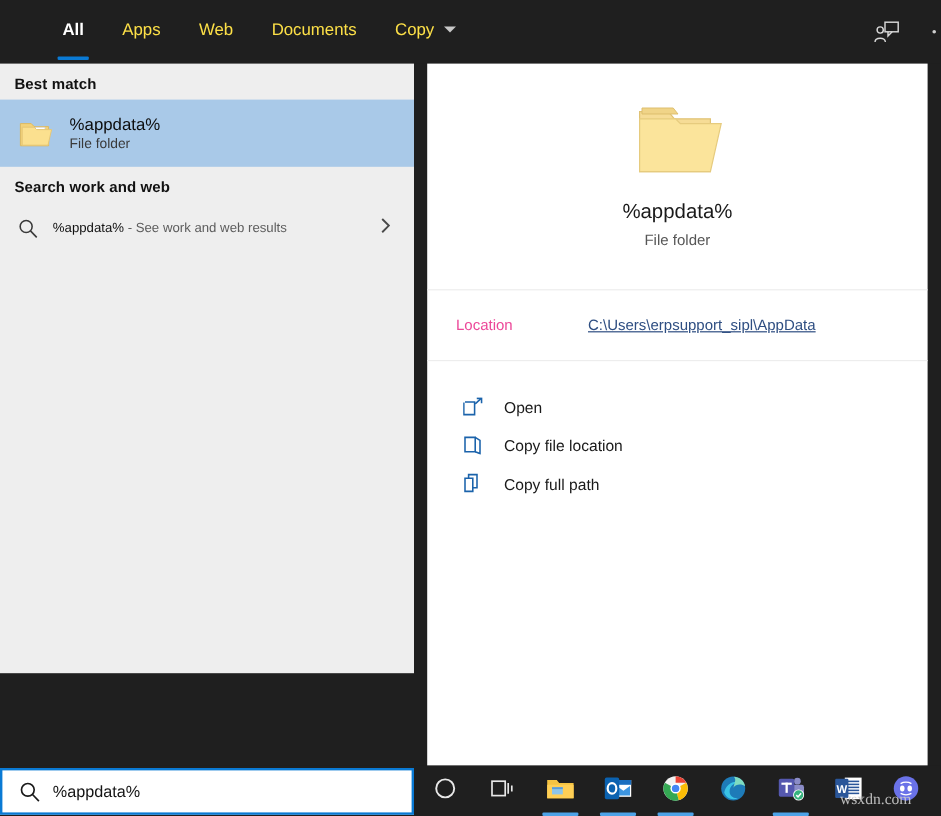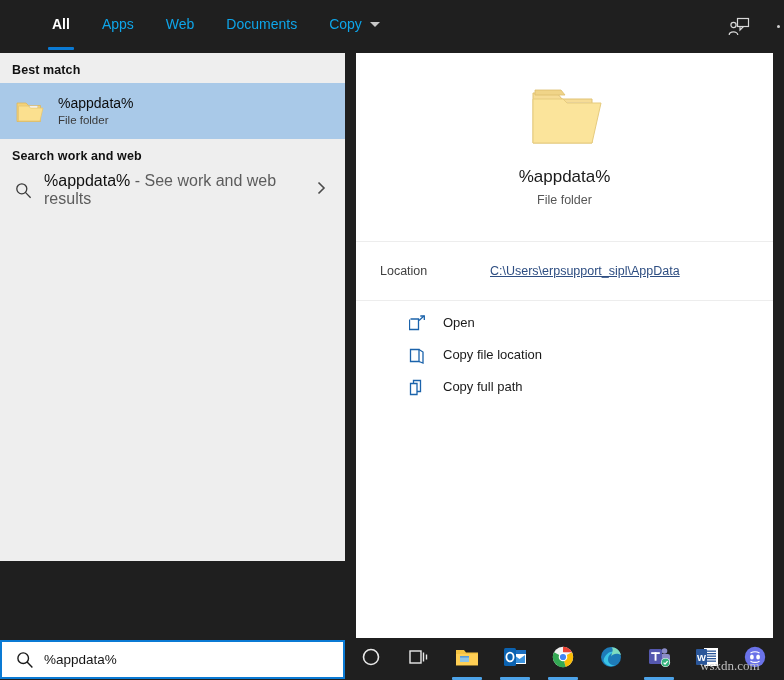--- a/index.html
+++ b/index.html
@@ -12,21 +12,21 @@
   #app{position:relative;width:784px;height:680px;}
 
   
   .header{
     position:absolute;left:0;top:0;width:784px;height:53px;
     background:#1f1f1f;display:flex;align-items:flex-start;padding-left:30px;
   }
   .tabs{display:flex;align-items:flex-start;padding-left:6px;height:53px;}
   .tab{
     position:relative;height:40px;display:flex;align-items:center;
-    padding:0 16px;color:#0ea5e9;font-size:14px;cursor:default;
+    padding:0 16px;color:#fde047;font-size:14px;cursor:default;
     margin-top:4px;
   }
   .tab.active{color:#ffffff;font-weight:bold;}
   .tab .underline{
     position:absolute;left:12px;right:12px;bottom:-6px;height:3px;
     background:#0a7ad4;border-radius:1px;
   }
   .tab .caret{
     display:inline-block;margin-left:8px;width:0;height:0;
     border-left:5px solid transparent;border-right:5px solid transparent;
@@ -56,48 +56,48 @@
   .bm-icon{width:34px;height:34px;flex:0 0 34px;position:relative;margin-right:12px;}
   .bm-text{display:flex;flex-direction:column;justify-content:center;}
   .bm-title{font-size:14px;color:#0d0d0d;line-height:18px;}
   .bm-sub{font-size:11.5px;color:#3a3a3a;line-height:16px;}
 
   .web-row{
     height:42px;display:flex;align-items:center;padding-left:12px;
     cursor:default;
   }
   .web-icon{width:22px;flex:0 0 22px;margin-right:10px;display:flex;align-items:center;justify-content:center;}
-  .web-label{font-size:16px;color:#1a1a1a;}
+  .web-label{font-size:11px;color:#1a1a1a;}
   .web-label .q{color:#101010;}
   .web-label .rest{color:#5c5c5c;}
   .chev{margin-left:auto;margin-right:18px;color:#4a4a4a;}
 
   
   .right{
     position:absolute;left:356px;top:53px;width:417px;height:585px;
     background:#ffffff;
   }
   .preview{
     padding-top:30px;text-align:center;
   }
   .folder-big{width:76px;height:66px;margin:0 auto;position:relative;}
   .pv-title{font-size:17px;color:#1a1a1a;margin-top:18px;}
   .pv-sub{font-size:12.5px;color:#565656;margin-top:6px;}
   .hr{height:1px;background:#ededed;margin:0;}
   .hr1{margin-top:34px;}
   .loc-row{
     display:flex;align-items:center;height:58px;padding-left:24px;
   }
-  .loc-label{font-size:12.5px;color:#404040;width:110px;flex:0 0 110px;}
+  .loc-label{font-size:12.5px;color:#ec4899;width:110px;flex:0 0 110px;}
   .loc-value{
     font-size:12.5px;color:#2e4e82;text-decoration:underline;cursor:default;
   }
   .actions{padding-top:14px;}
   .action{
-    display:flex;align-items:flex-start;height:32px;padding-left:28px;cursor:default;margin-left:23px;
+    display:flex;align-items:flex-end;height:32px;padding-left:28px;cursor:default;
   }
   .act-icon{width:20px;flex:0 0 20px;margin-right:16px;display:flex;align-items:center;justify-content:center;}
   .act-label{font-size:13px;color:#1a1a1a;}
 
   
   .taskbar{
     position:absolute;left:0;top:638px;width:784px;height:42px;
     background:#1f1f1f;display:flex;align-items:center;
   }
   .searchbox{

